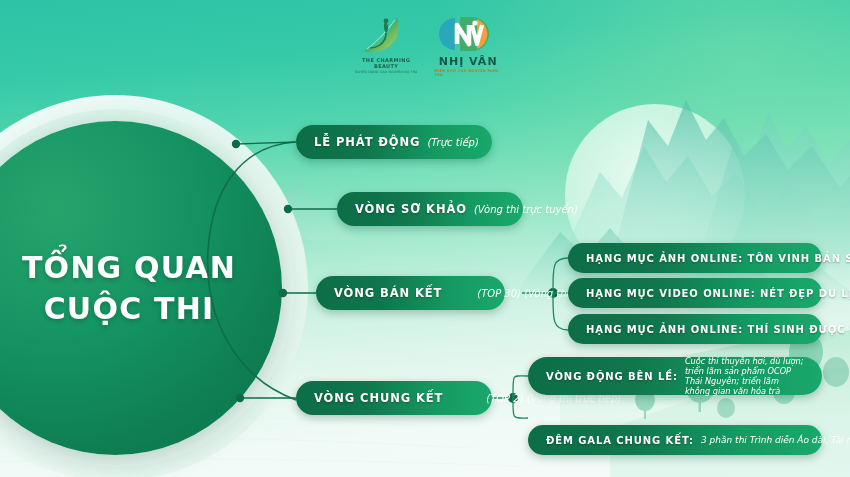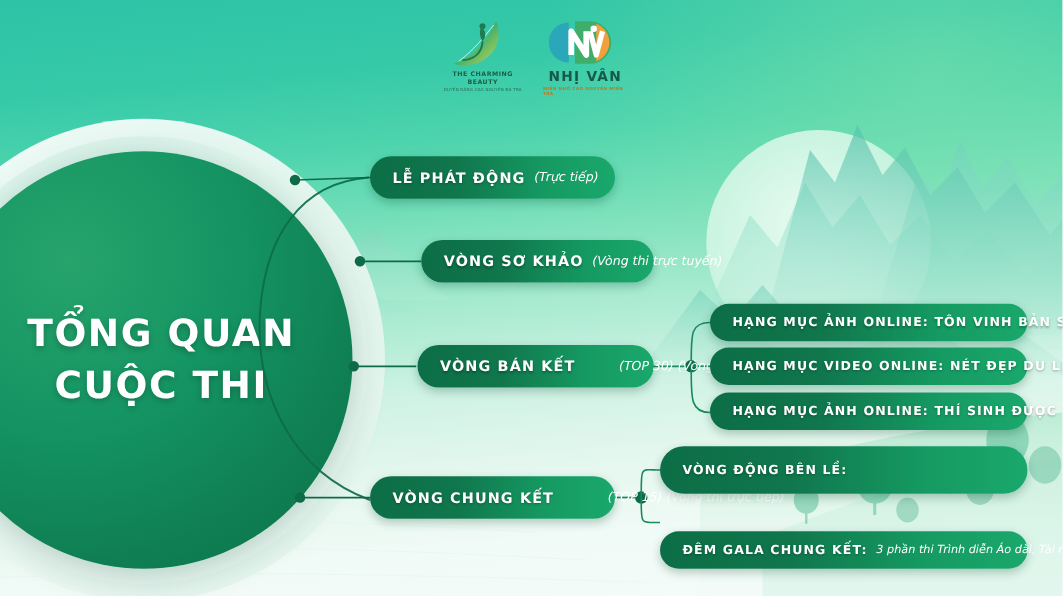--- a/index.html
+++ b/index.html
@@ -247,44 +247,45 @@
   <div class="pill main" style="left:296px;top:125px;width:196px;">
     <span class="strong">LỄ PHÁT ĐỘNG</span>
     <span class="ital">(Trực tiếp)</span>
   </div>
 
   <div class="pill main" style="left:337px;top:192px;width:186px;">
     <span class="strong">VÒNG SƠ KHẢO</span>
     <span class="ital">(Vòng thi trực tuyến)</span>
   </div>
 
-  <div class="pill main" style="left:334px;top:276px;width:189px;gap:28px;">
+  <div class="pill main" style="left:316px;top:276px;width:189px;gap:28px;">
     <span class="strong">VÒNG BÁN KẾT</span>
     <span class="ital">(TOP 30) (Vòng thi trực tuyến)</span>
   </div>
 
   <div class="pill main" style="left:296px;top:381px;width:196px;gap:36px;">
     <span class="strong">VÒNG CHUNG KẾT</span>
-    <span class="ital">(TOP 15) (Vòng thi trực tiếp)</span>
+    <span class="ital">(TOP 2) (Vòng thi trực tiếp)</span>
   </div>
 
   <div class="pill sub" style="left:568px;top:243px;width:254px;">
     <span class="strong">HẠNG MỤC ẢNH ONLINE: TÔN VINH BẢN SẮC QUÊ HƯƠNG</span>
   </div>
 
   <div class="pill sub" style="left:568px;top:278px;width:254px;">
     <span class="strong">HẠNG MỤC VIDEO ONLINE: NÉT ĐẸP DU LỊCH</span>
   </div>
 
   <div class="pill sub" style="left:568px;top:314px;width:254px;">
     <span class="strong">HẠNG MỤC ẢNH ONLINE: THÍ SINH ĐƯỢC YÊU THÍCH NHẤT</span>
   </div>
 
   <div class="pill sub tall" style="left:528px;top:357px;width:294px;">
     <span class="strong">VÒNG ĐỘNG BÊN LỀ:</span>
+    <span class="ital wrap">Cuộc thi thuyền hơi, dù lượn; triển lãm sản phẩm OCOP Thái Nguyên; triển lãm không gian văn hóa trà</span>
   </div>
 
   <div class="pill sub" style="left:528px;top:425px;width:294px;">
     <span class="strong">ĐÊM GALA CHUNG KẾT:</span>
     <span class="ital">3 phần thi Trình diễn Áo dài, Tài năng, Ứng xử</span>
   </div>
 
 </div>
 
 </body></html>

